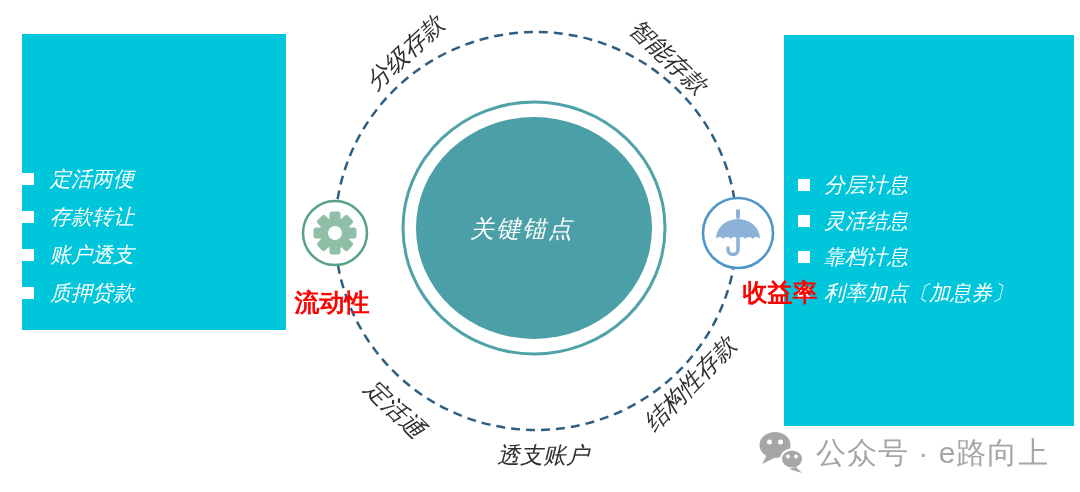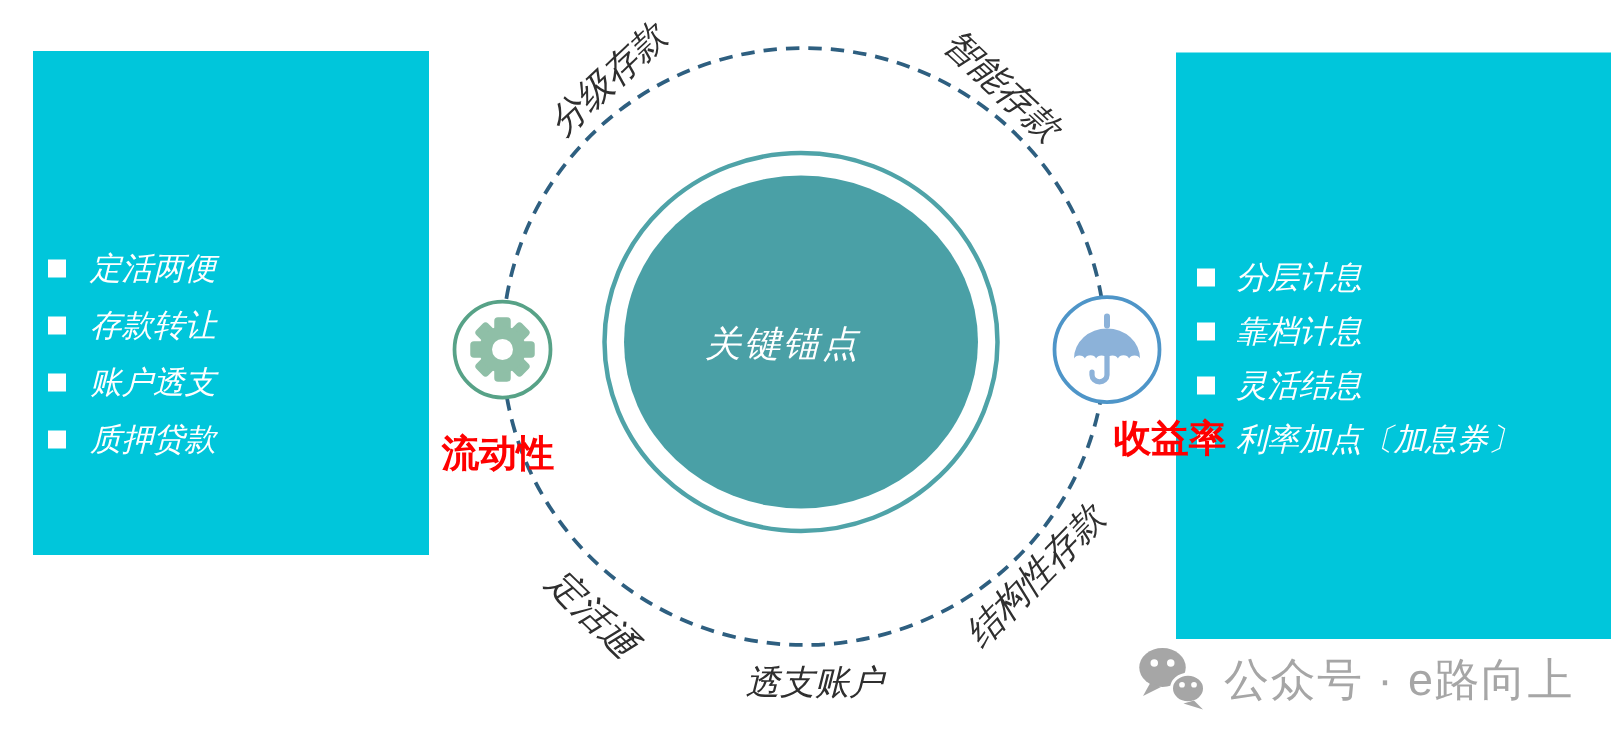--- a/index.html
+++ b/index.html
@@ -2,21 +2,21 @@
 <html><head>
 <meta charset="utf-8">
 <style>
   html,body { margin:0; padding:0; background:#ffffff; }
   .canvas {
     position:relative; width:1080px; height:492px; background:#ffffff;
     font-family:"Liberation Sans", sans-serif; overflow:hidden;
   }
   
   .panel { position:absolute; background:#00C6DB; box-sizing:border-box; }
-  .panel-left  { left:22px;  top:34px; width:264px; height:336px; padding:132px 0 0 10px; }
+  .panel-left  { left:22px;  top:34px; width:264px; height:296px; padding:132px 0 0 0; }
   .panel-right { left:784px; top:35px; width:290px; height:391px; padding:137px 0 0 14px; }
   .panel-item {
     display:flex; align-items:center; gap:16px; height:26px; margin-bottom:12px;
     color:#ffffff; font-style:italic; font-size:21px; white-space:nowrap;
   }
   .panel-right .panel-item { gap:14px; margin-bottom:10px; }
   .bullet { width:12px; height:12px; background:#ffffff; flex:none; }
 
   .diagram-svg { position:absolute; left:0; top:0; }
 
@@ -107,25 +107,25 @@
     </div>
   </div>
 
   <div class="panel panel-right">
     <div class="panel-item">
       <span class="bullet"></span>
       <span>分层计息</span>
     </div>
     <div class="panel-item">
       <span class="bullet"></span>
-      <span>靠档计息</span>
+      <span>灵活结息</span>
     </div>
     <div class="panel-item">
       <span class="bullet"></span>
-      <span>灵活结息</span>
+      <span>靠档计息</span>
     </div>
     <div class="panel-item">
       <span class="bullet"></span>
       <span>利率加点〔加息券〕</span>
     </div>
   </div>
 
   <div class="center-label">关键锚点</div>
 
   <div class="orbit-label orbit-top-left">分级存款</div>

